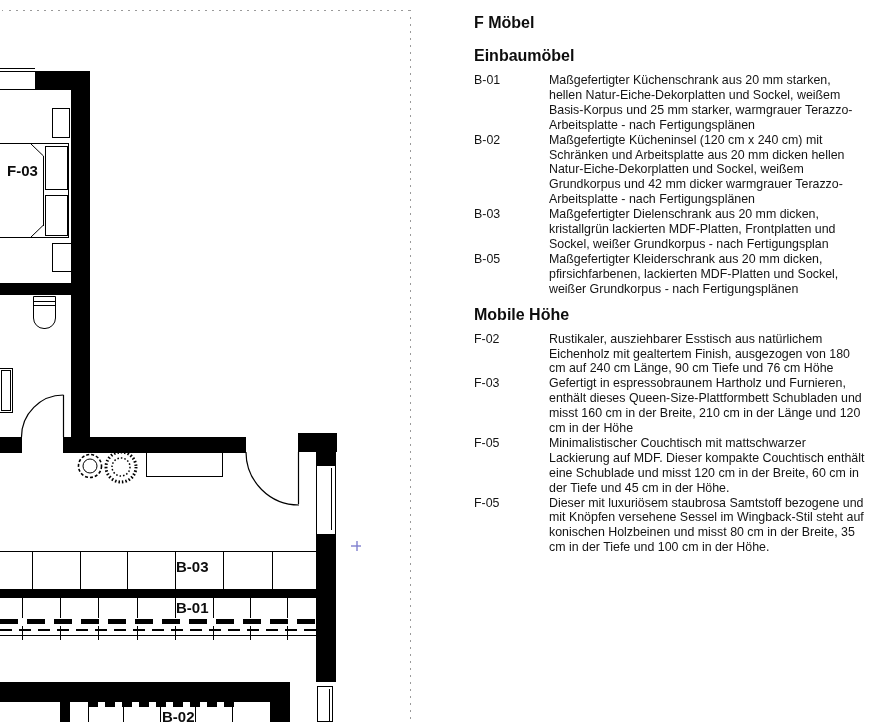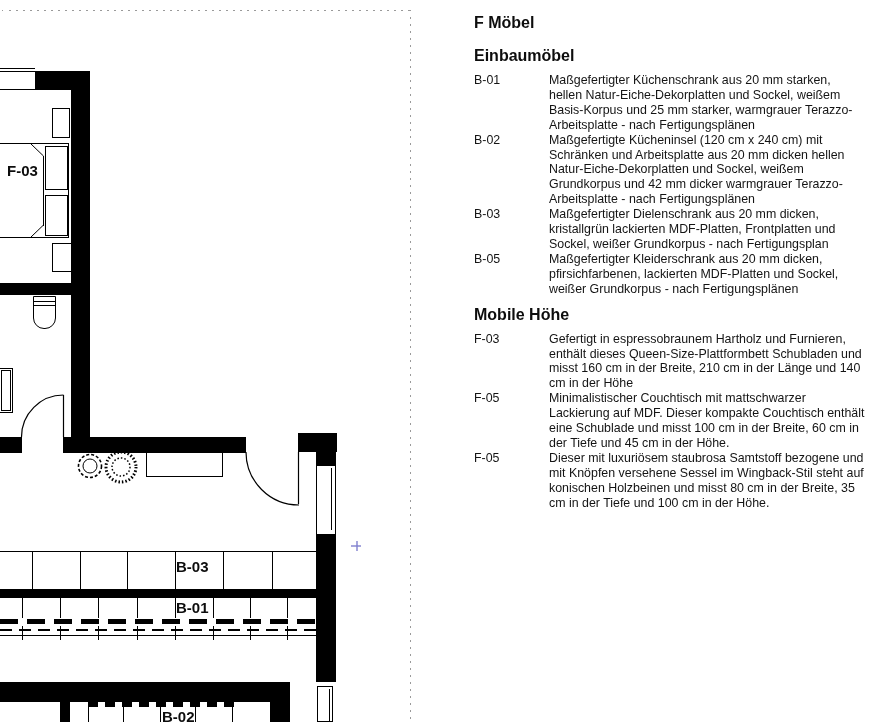--- a/index.html
+++ b/index.html
@@ -164,26 +164,30 @@
       <div class="code">B-03</div>
       <div class="desc">Maßgefertigter Dielenschrank aus 20 mm dicken, kristallgrün lackierten MDF-Platten, Frontplatten und Sockel, weißer Grundkorpus - nach Fertigungsplan</div>
     </div>
     <div class="item">
       <div class="code">B-05</div>
       <div class="desc">Maßgefertigter Kleiderschrank aus 20 mm dicken, pfirsichfarbenen, lackierten MDF-Platten und Sockel, weißer Grundkorpus - nach Fertigungsplänen</div>
     </div>
 
     <div class="h2 second">Mobile Höhe</div>
     <div class="item">
+      <div class="code">F-02</div>
+      <div class="desc">Rustikaler, ausziehbarer Esstisch aus natürlichem Eichenholz mit gealtertem Finish, ausgezogen von 180 cm auf 240 cm Länge, 90 cm Tiefe und 76 cm Höhe</div>
+    </div>
+    <div class="item">
       <div class="code">F-03</div>
-      <div class="desc">Gefertigt in espressobraunem Hartholz und Furnieren, enthält dieses Queen-Size-Plattformbett Schubladen und misst 160 cm in der Breite, 210 cm in der Länge und 140 cm in der Höhe</div>
+      <div class="desc">Gefertigt in espressobraunem Hartholz und Furnieren, enthält dieses Queen-Size-Plattformbett Schubladen und misst 160 cm in der Breite, 210 cm in der Länge und 120 cm in der Höhe</div>
     </div>
     <div class="item">
       <div class="code">F-05</div>
-      <div class="desc">Minimalistischer Couchtisch mit mattschwarzer Lackierung auf MDF. Dieser kompakte Couchtisch enthält eine Schublade und misst 100 cm in der Breite, 60 cm in der Tiefe und 45 cm in der Höhe.</div>
+      <div class="desc">Minimalistischer Couchtisch mit mattschwarzer Lackierung auf MDF. Dieser kompakte Couchtisch enthält eine Schublade und misst 120 cm in der Breite, 60 cm in der Tiefe und 45 cm in der Höhe.</div>
     </div>
     <div class="item">
       <div class="code">F-05</div>
       <div class="desc">Dieser mit luxuriösem staubrosa Samtstoff bezogene und mit Knöpfen versehene Sessel im Wingback-Stil steht auf konischen Holzbeinen und misst 80 cm in der Breite, 35 cm in der Tiefe und 100 cm in der Höhe.</div>
     </div>
   </div>
 
 </div>
 
 </body></html>

